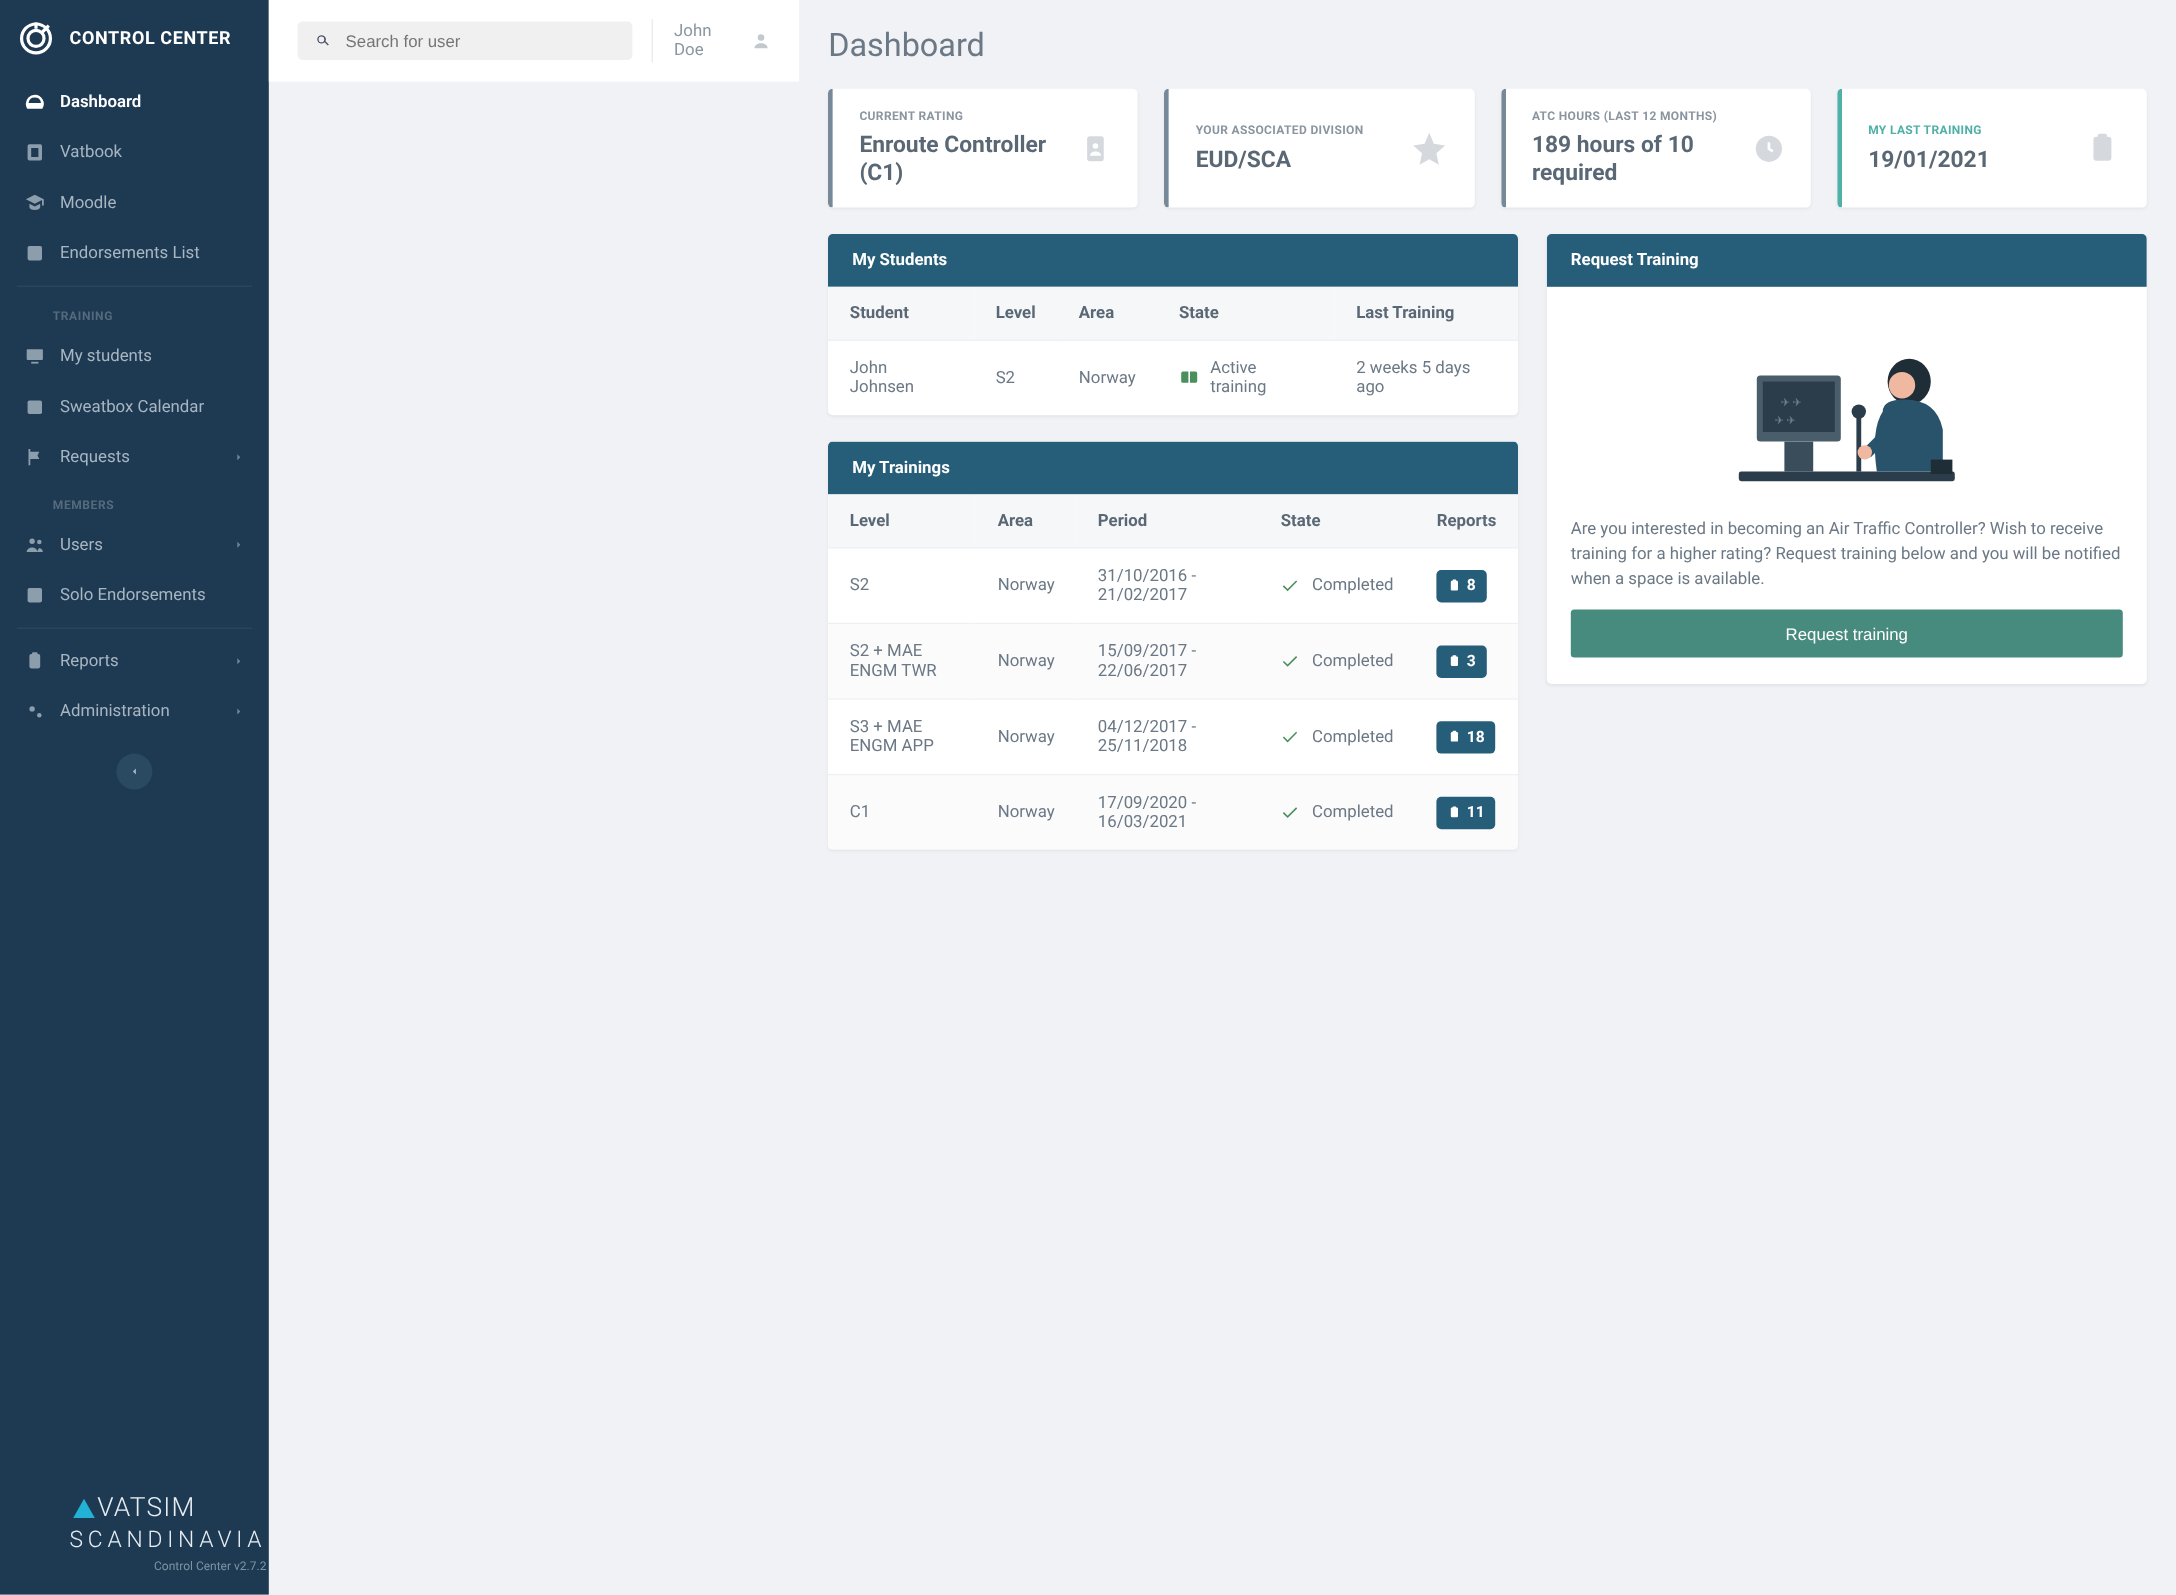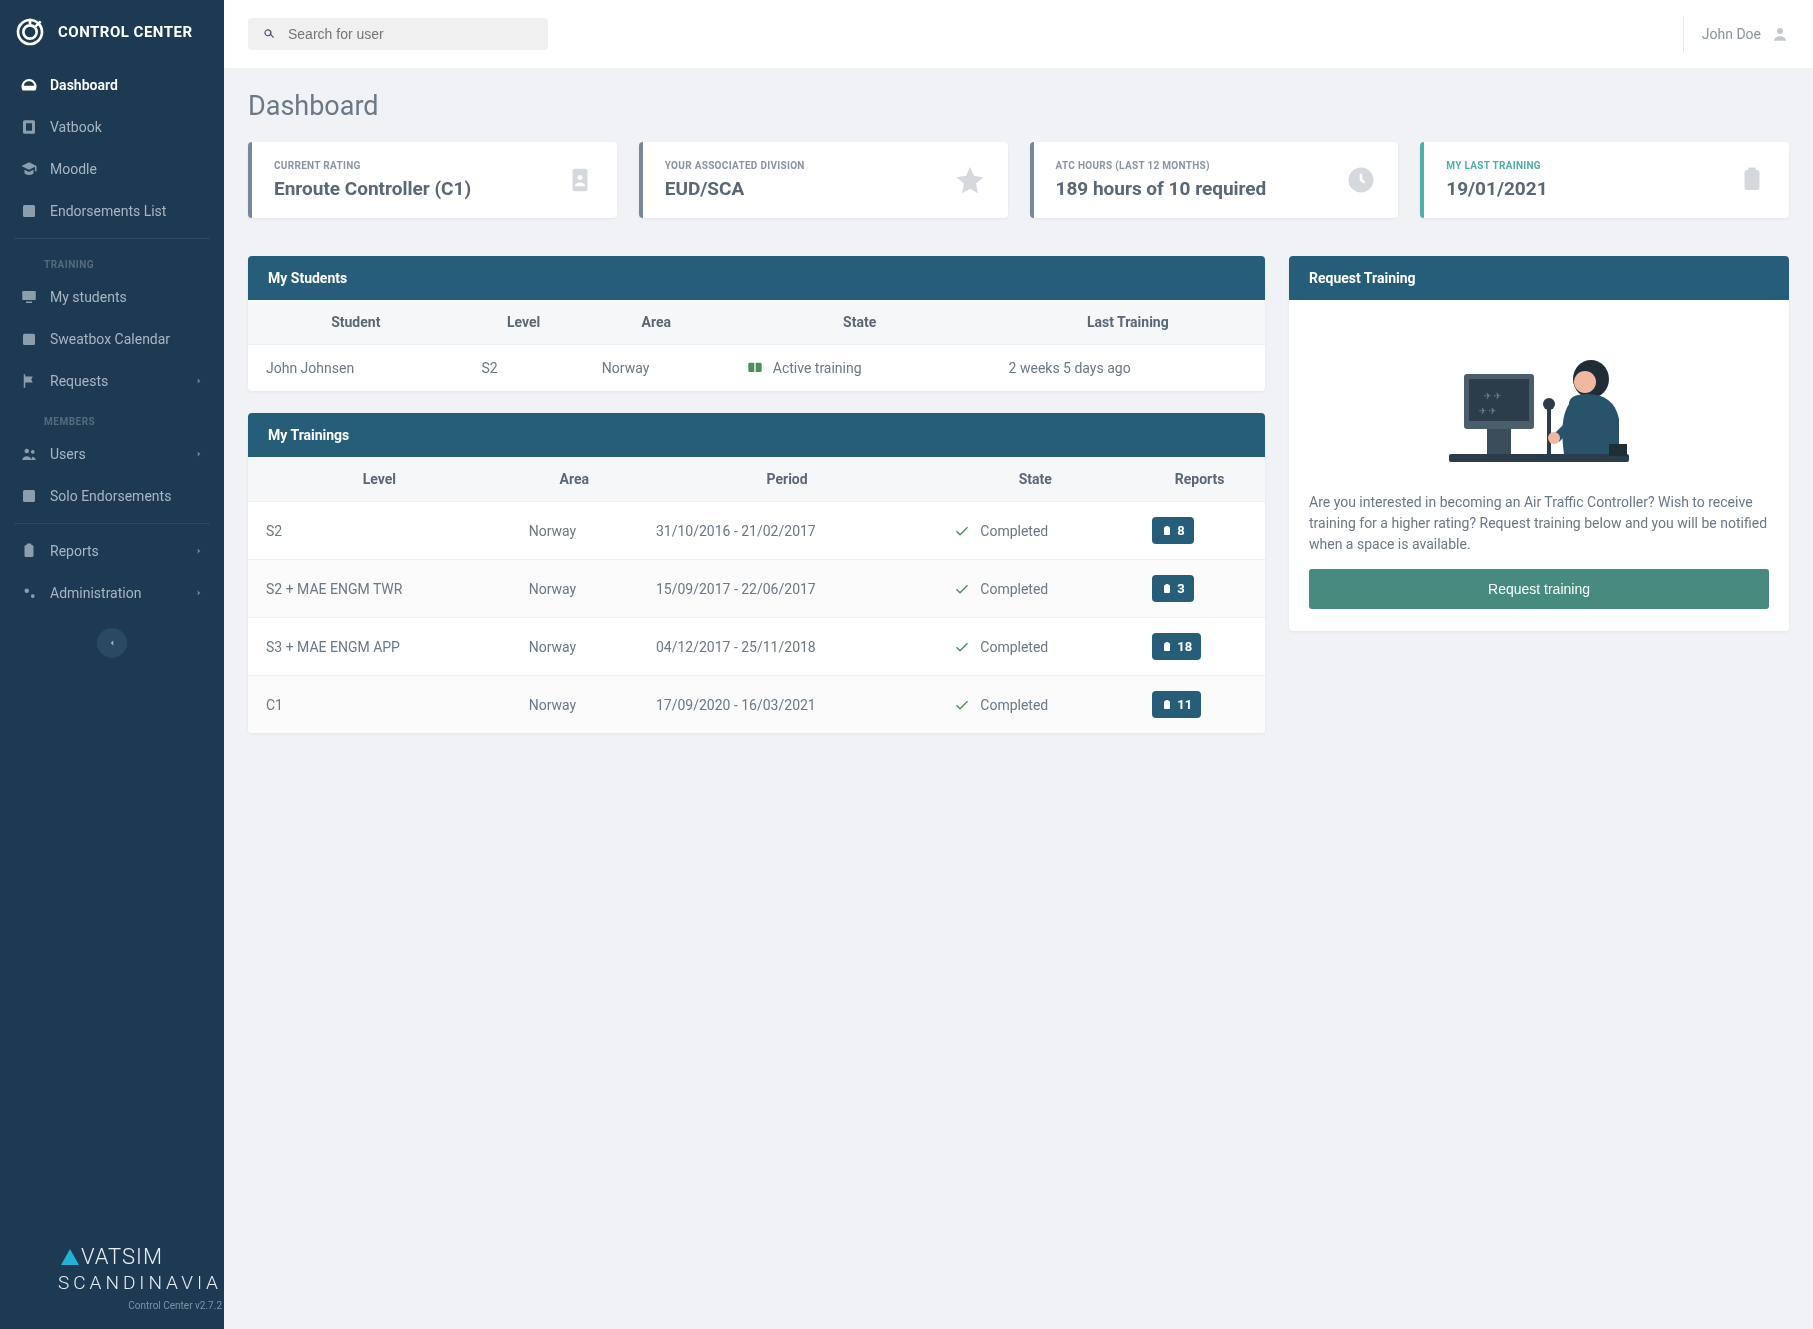--- a/index.html
+++ b/index.html
@@ -92,21 +92,21 @@
 .collapse-btn {
   width: 30px; height: 30px;
   background: #2a4a62;
   border-radius: 50%;
   display: flex;
   align-items: center;
   justify-content: center;
   margin: 14px auto 0;
   cursor: pointer;
 }
-.main { flex: 1; display: flex; flex-direction: column; }
+.main { flex: 1; display: flex; }
 .topbar {
   background: #fff;
   height: 68px;
   display: flex;
   align-items: center;
   padding: 0 24px;
   gap: 16px;
 }
 .search-wrap {
   display: flex;
@@ -135,21 +135,21 @@
   border-left: 1px solid #e5e8eb;
   height: 36px;
   cursor: pointer;
 }
 .content { padding: 22px 24px; }
 .page-title { font-size: 27px; color: #6b7885; font-weight: 400; margin-bottom: 20px; }
 .cards {
   display: grid;
   grid-template-columns: repeat(4, 1fr);
   gap: 22px;
-  margin-bottom: 38px;
+  margin-bottom: 22px;
 }
 .card {
   background: #fff;
   border-radius: 4px;
   padding: 18px 22px;
   border-left: 4px solid #778899;
   box-shadow: 0 1px 3px rgba(0,0,0,0.06);
   display: flex;
   justify-content: space-between;
   align-items: center;
@@ -185,21 +185,21 @@
 }
 .panel-header {
   background: #265d79;
   color: #fff;
   font-weight: 700;
   padding: 14px 20px;
   font-size: 14px;
 }
 table { width: 100%; border-collapse: collapse; }
 th {
-  text-align: center;
+  text-align: left;
   padding: 14px 18px;
   font-weight: 700;
   color: #5a6775;
   background: #f6f7f8;
   font-size: 14px;
 }
 td {
   padding: 15px 18px;
   border-top: 1px solid #edf0f2;
   color: #6b7885;

